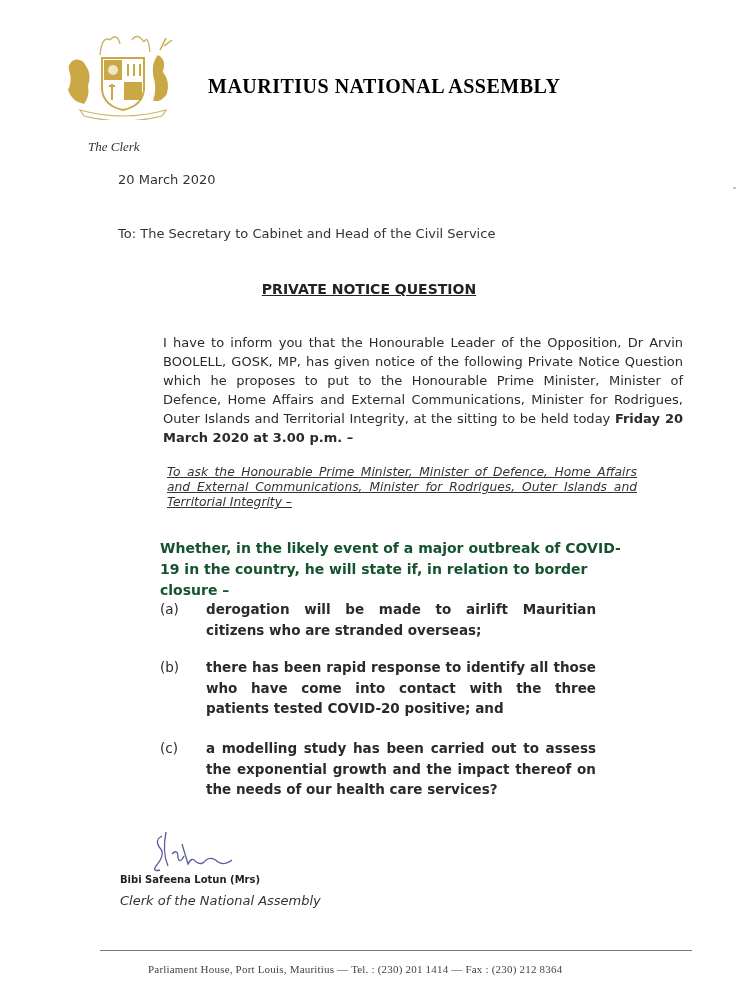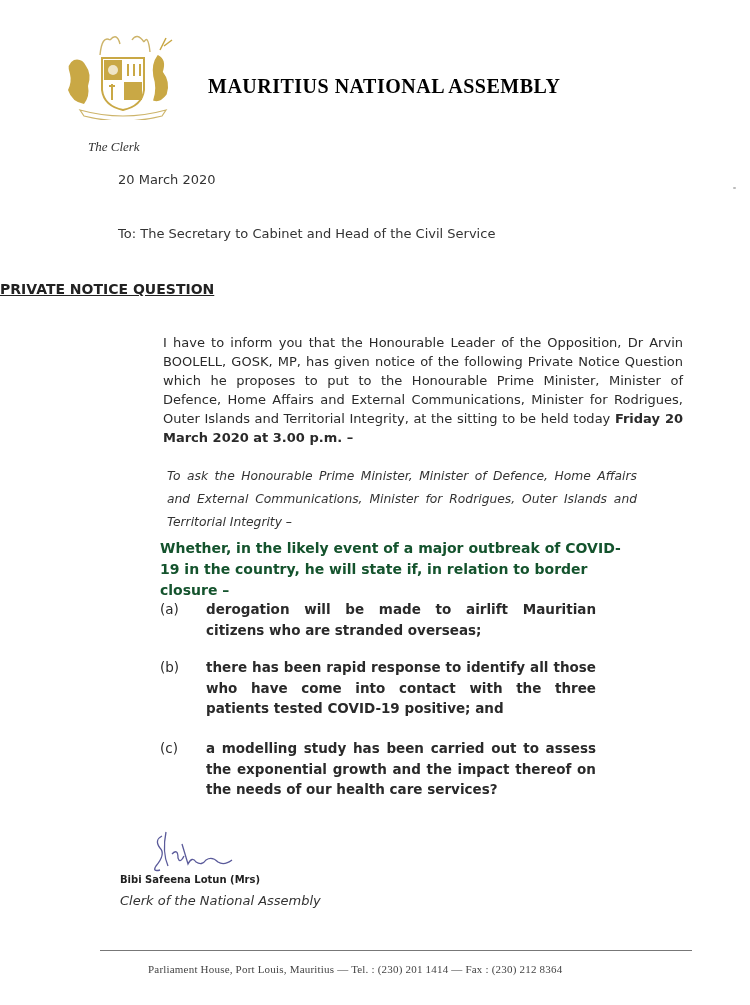--- a/index.html
+++ b/index.html
@@ -14,31 +14,31 @@
     left: 208px; top: 75px; font-family: "Liberation Serif", serif;
     font-weight: bold; font-size: 20px; letter-spacing: 0.5px; color: #000000;
   }
   .clerk {
     left: 88px; top: 139px; font-family: "Liberation Serif", serif;
     font-style: italic; font-size: 13px; color: #333;
   }
   .date { left: 118px; top: 172px; font-size: 13px; color: #333; text-align: center; }
   .to { left: 118px; top: 226px; font-size: 13px; color: #333; }
   .heading {
-    left: 0; width: 738px; top: 281px; text-align: left;
+    left: 0; width: 738px; top: 281px; text-align: center;
     font-weight: bold; font-size: 14px; text-decoration: underline; color: #222;
   }
   .body-para {
     left: 118px; top: 333px; width: 520px; font-size: 13px; line-height: 19px;
     text-align: justify; color: #2a2a2a; margin-left: 45px;
   }
   .body-para b { font-weight: bold; }
   .quote {
-    left: 167px; top: 465px; width: 470px; font-size: 12.3px; line-height: 23px;
-    font-style: italic; text-align: justify; color: #333;
+    left: 167px; top: 465px; width: 470px; font-size: 12.3px; line-height: 15px;
+    font-style: italic; text-align: justify; color: #333; text-decoration: underline;
   }
   .question {
     left: 160px; top: 538px; width: 480px; font-size: 14px; line-height: 21px;
     font-weight: bold; color: #14532d;
   }
   .item { left: 160px; width: 440px; font-size: 13.5px; line-height: 20.5px; color: #2a2a2a; }
   .item .lbl { position: absolute; left: 0; top: 0; font-weight: normal; }
   .item .txt { position: absolute; left: 46px; width: 390px; font-weight: bold; text-align: justify; text-align-last: left; }
   .item-a { top: 599px; }
   .item-b { top: 657px; }
@@ -92,21 +92,21 @@
 <div class="abs quote">To ask the Honourable Prime Minister, Minister of Defence, Home Affairs and External Communications, Minister for Rodrigues, Outer Islands and Territorial Integrity –</div>
 
 <div class="abs question">Whether, in the likely event of a major outbreak of COVID-19 in the country, he will state if, in relation to border closure –</div>
 
 <div class="abs item item-a">
   <span class="lbl">(a)</span>
   <span class="txt">derogation will be made to airlift Mauritian citizens who are stranded overseas;</span>
 </div>
 <div class="abs item item-b">
   <span class="lbl">(b)</span>
-  <span class="txt">there has been rapid response to identify all those who have come into contact with the three patients tested COVID-19 positive; and</span>
+  <span class="txt">there has been rapid response to identify all those who have come into contact with the three patients tested COVID-20 positive; and</span>
 </div>
 <div class="abs item item-c">
   <span class="lbl">(c)</span>
   <span class="txt">a modelling study has been carried out to assess the exponential growth and the impact thereof on the needs of our health care services?</span>
 </div>
 
 <div class="abs sig">
   <svg width="90" height="48" viewBox="0 0 90 48">
     <path d="M14 10 Q6 14 12 22 Q18 28 8 40 Q4 46 12 44 M18 6 Q14 26 20 40 M24 28 Q30 22 30 32 Q32 38 36 30 M34 18 L40 38 Q44 30 48 36 Q54 40 58 34 Q64 30 70 36 Q76 40 84 34" stroke="#5a5a9a" stroke-width="1.3" fill="none"></path>
   </svg>

